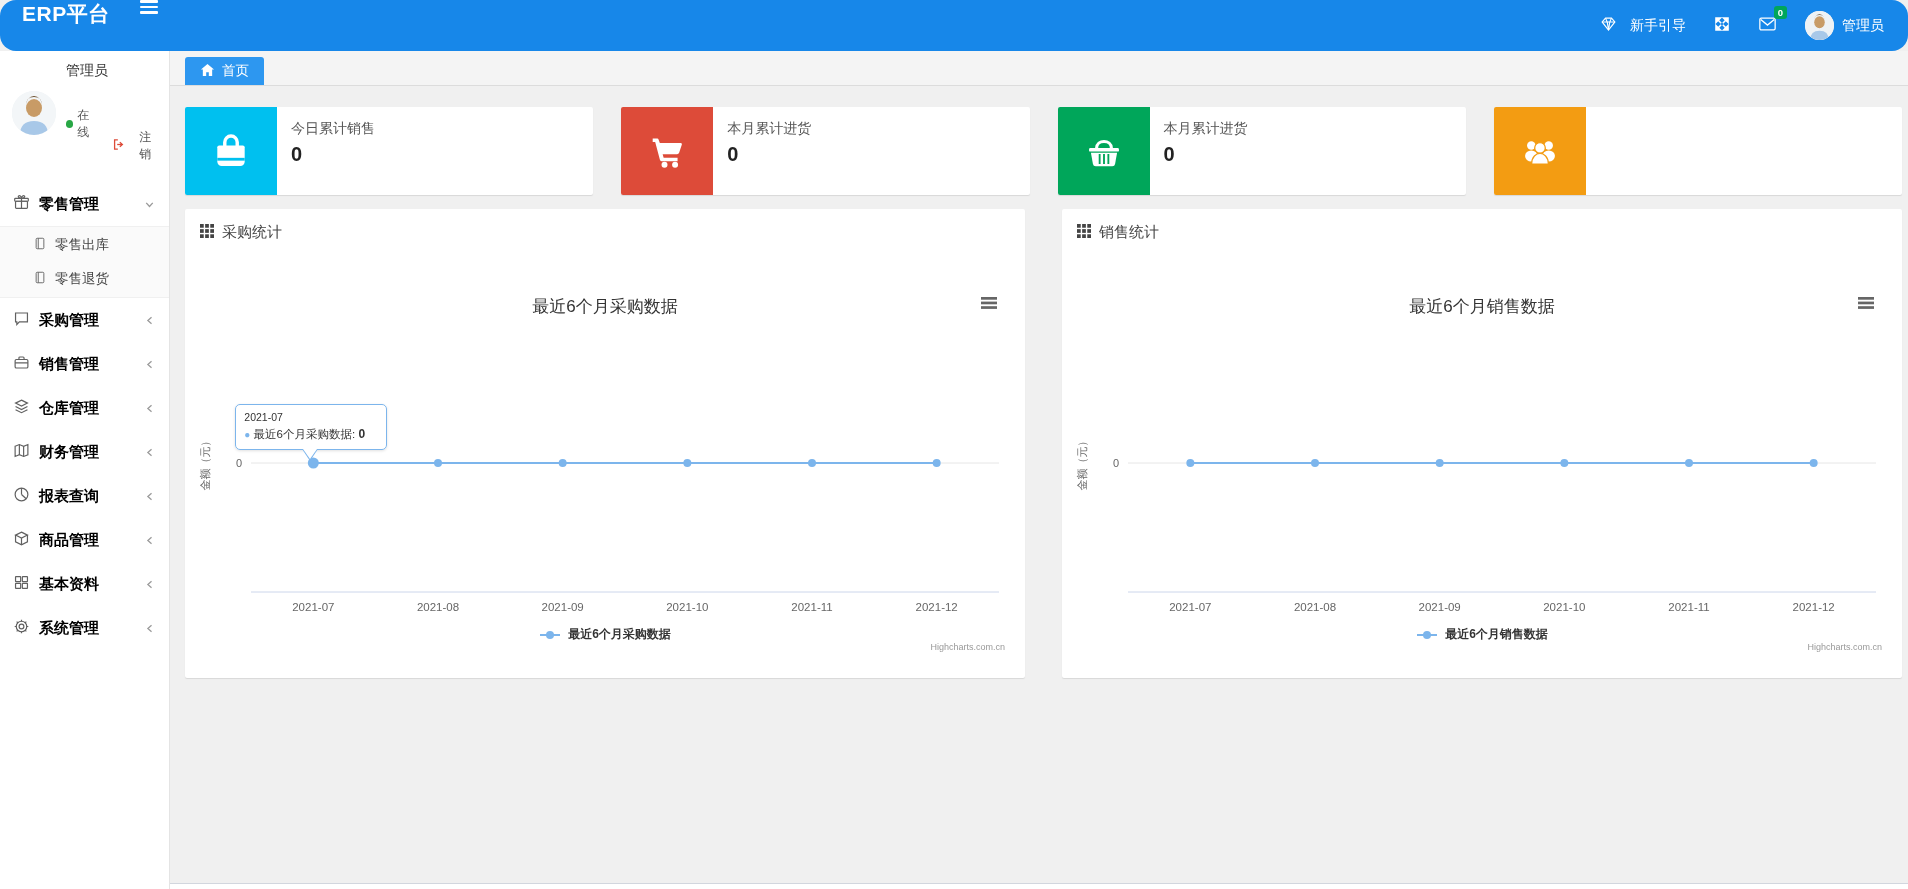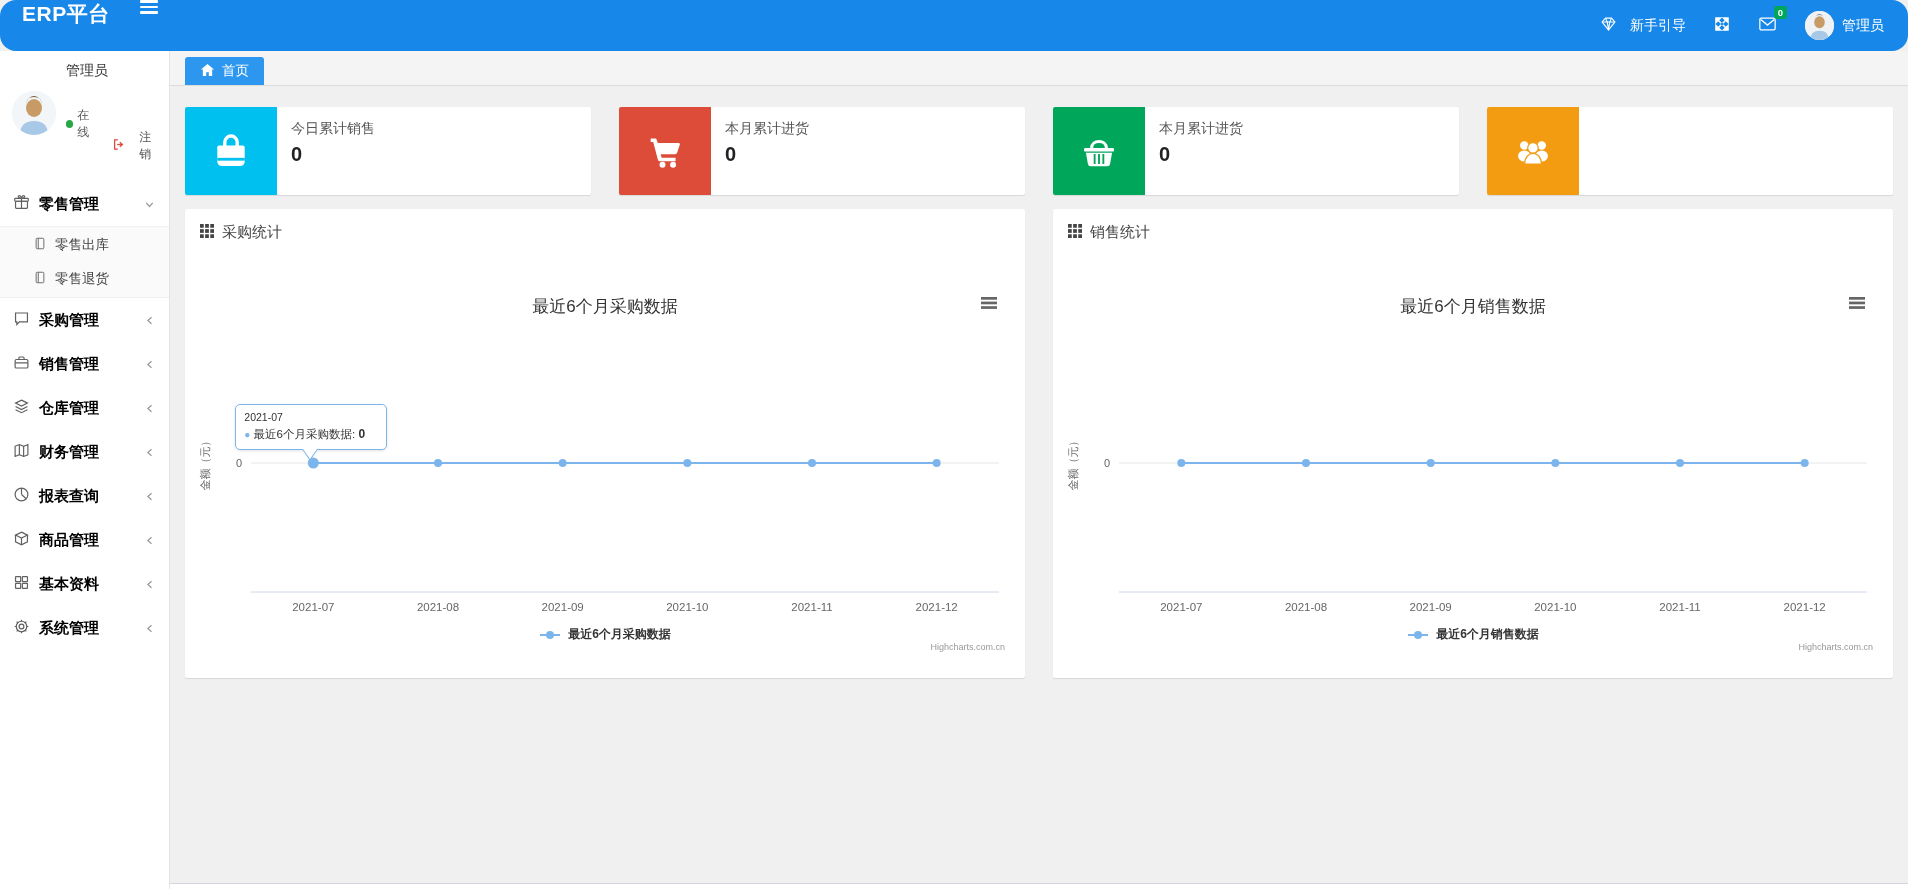--- a/index.html
+++ b/index.html
@@ -51,21 +51,21 @@
   .content { flex:1; padding:21px 15px 0 15px; overflow:hidden; }
   .cards-row { display:grid; grid-template-columns:repeat(4,1fr); gap:28px; margin-bottom:14px; }
   .stat-card { background:#fff; height:88px; display:flex; border-radius:2px;
     box-shadow:0 1px 1px rgba(0,0,0,.1); }
   .stat-icon { width:92px; display:flex; align-items:center; justify-content:center;
     border-radius:2px 0 0 2px; flex-shrink:0; }
   .stat-body { padding:13px 14px; }
   .stat-label { font-size:14px; color:#555; margin-bottom:5px; }
   .stat-value { font-size:20px; font-weight:bold; color:#222; }
 
-  .panels-row { display:grid; grid-template-columns:repeat(2,1fr); gap:28px; }
+  .panels-row { display:grid; grid-template-columns:repeat(2,1fr); gap:37px; }
   .panel { background:#fff; border-radius:2px; box-shadow:0 1px 1px rgba(0,0,0,.1); padding-bottom:6px; }
   .panel-header { display:flex; align-items:center; gap:8px; padding:14px 15px 12px; font-size:15px; color:#444; }
   .chart { position:relative; margin:18px 10px; height:382px; }
   .chart svg text { font-family:"Liberation Sans","DejaVu Sans",sans-serif; }
   .hc-legend { display:flex; justify-content:center; align-items:center; gap:7px;
     font-size:12px; font-weight:bold; color:#333; margin-top:2px; cursor:pointer; }
   .hc-credits { position:absolute; right:10px; bottom:2px; font-size:9px; color:#999; cursor:pointer; }
 
   .hc-tooltip { position:absolute; width:152px; background:rgba(255,255,255,.96);
     border:1px solid #7cb5ec; border-radius:5px; padding:6px 8px 7px; font-size:11px; color:#333;

